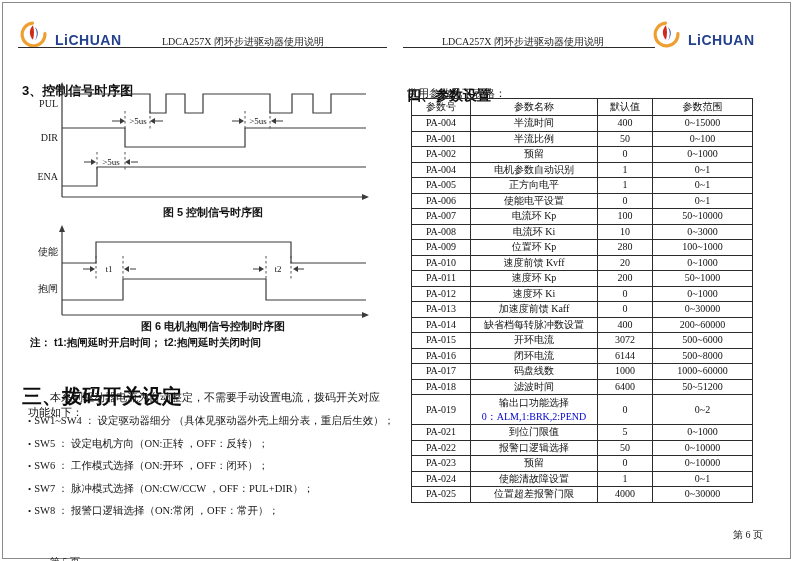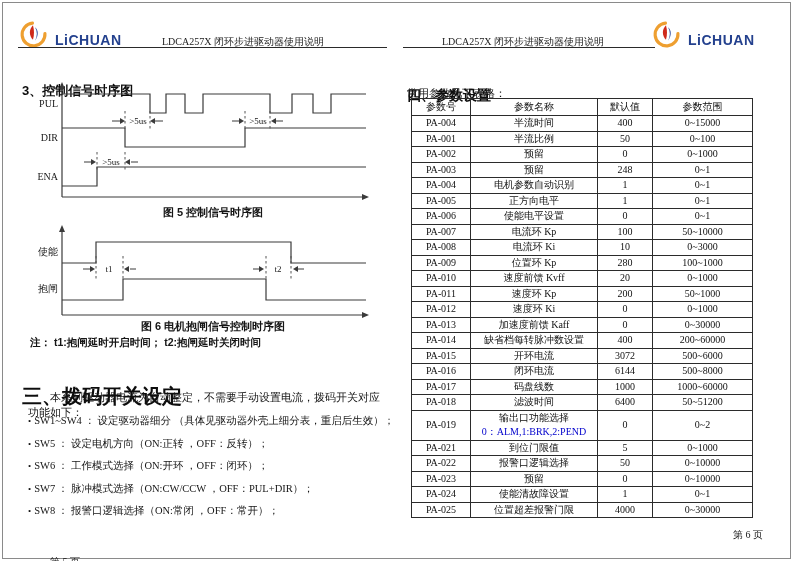--- a/index.html
+++ b/index.html
@@ -219,28 +219,20 @@
           </tr>
           <tr>
             <td>PA-002</td>
             <td>
               <div>预留</div>
             </td>
             <td>0</td>
             <td>0~1000</td>
           </tr>
           <tr>
-            <td>PA-003</td>
-            <td>
-              <div>预留</div>
-            </td>
-            <td>248</td>
-            <td>0~1</td>
-          </tr>
-          <tr>
             <td>PA-004</td>
             <td>
               <div>电机参数自动识别</div>
             </td>
             <td>1</td>
             <td>0~1</td>
           </tr>
           <tr>
             <td>PA-005</td>
             <td>

